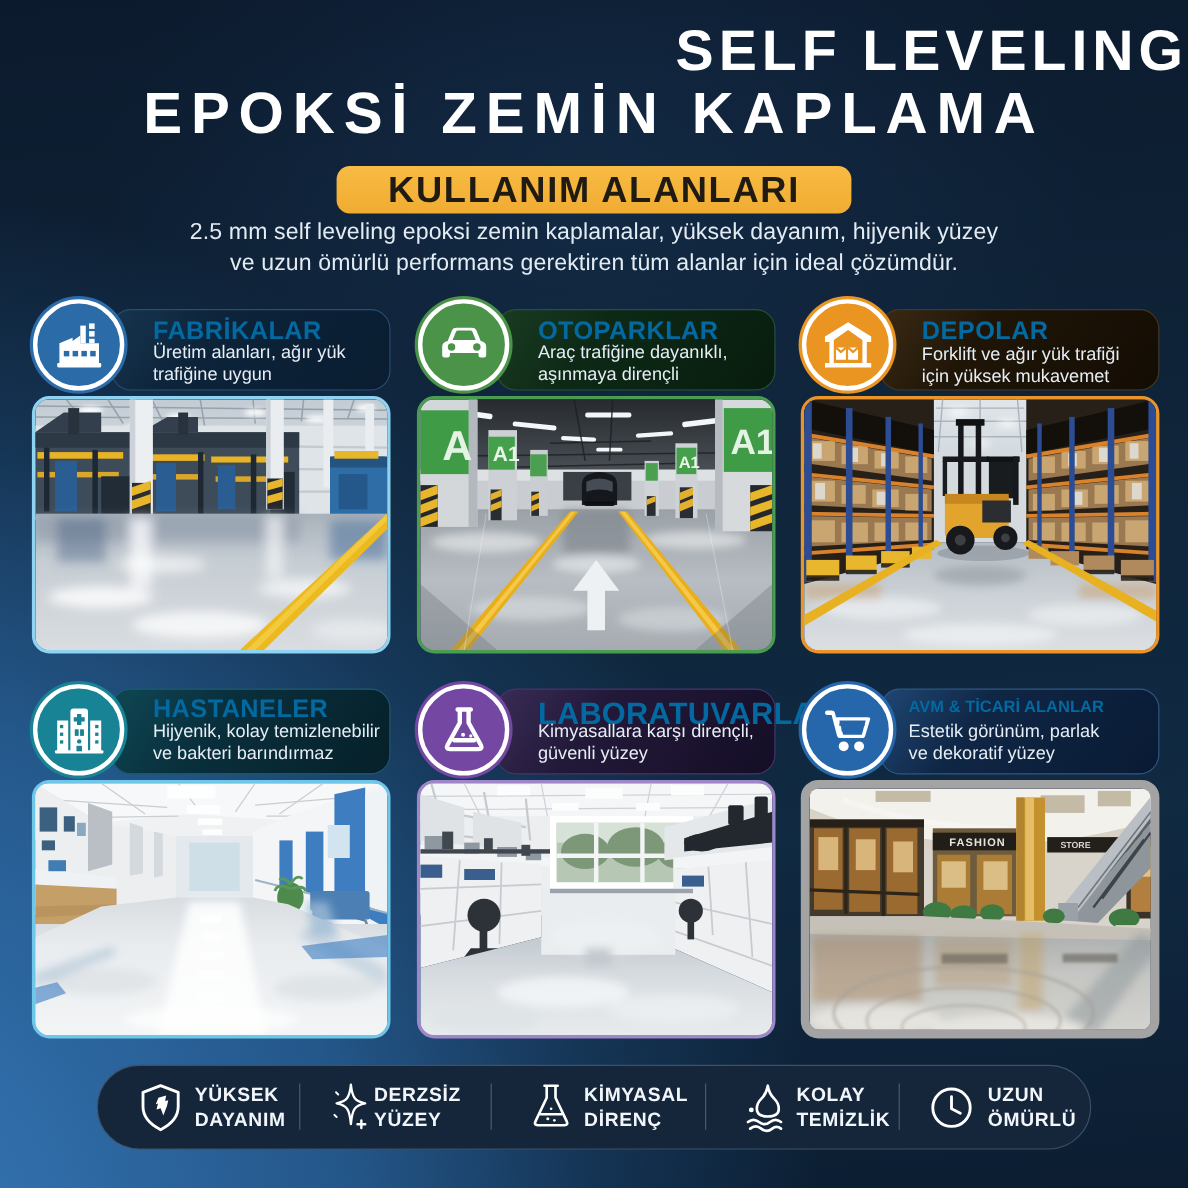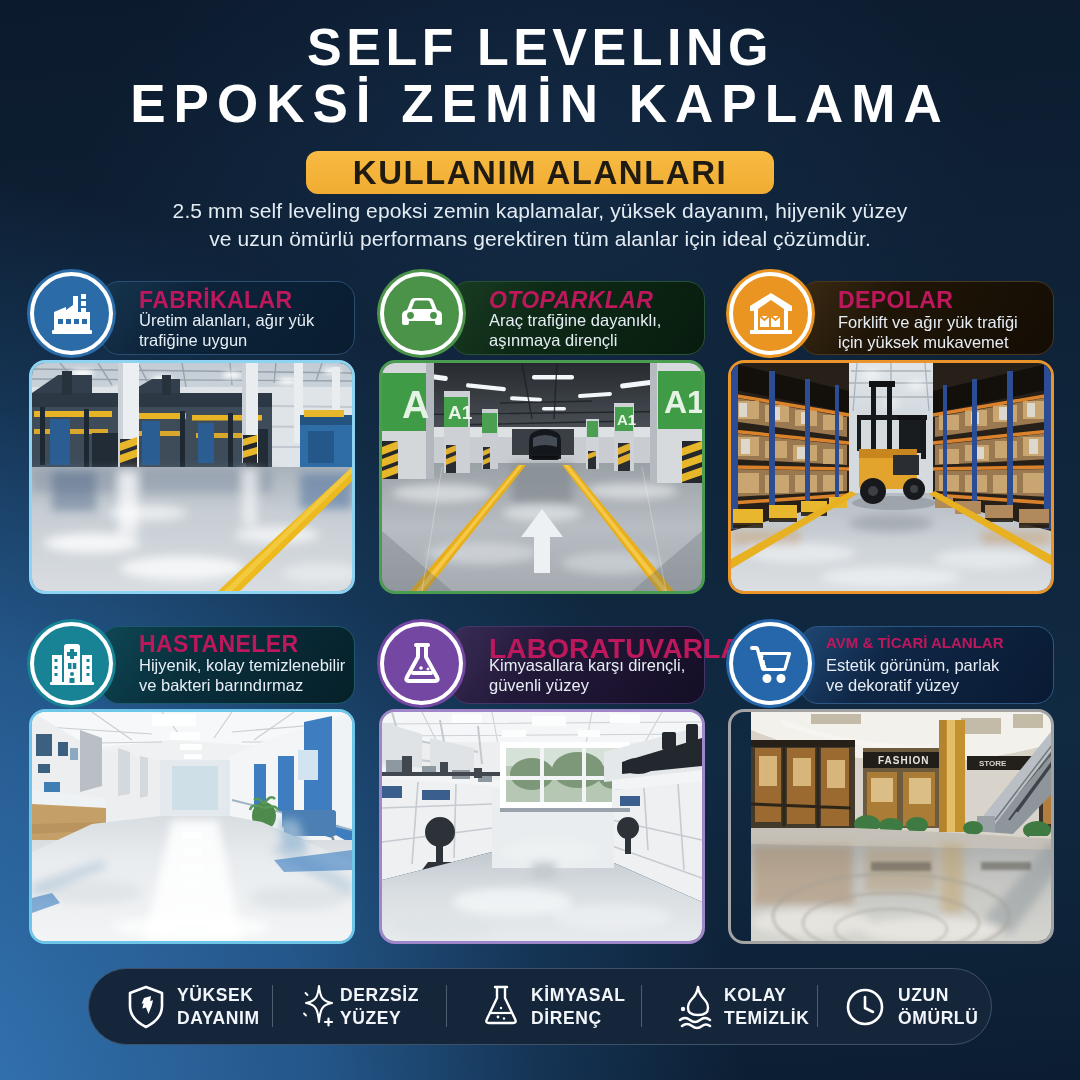--- a/index.html
+++ b/index.html
@@ -9,21 +9,21 @@
     font-family:"Liberation Sans", sans-serif;
     position:relative;
     background:
       radial-gradient(1100px 1250px at -12% 108%, rgba(58,128,196,.95) 0%, rgba(44,106,168,.72) 42%, rgba(32,82,132,.38) 62%, rgba(20,50,85,0) 80%),
       radial-gradient(700px 500px at 50% 16%, rgba(25,55,90,.45) 0%, rgba(15,35,60,0) 65%),
       linear-gradient(175deg, #0c1a2d 0%, #0f2439 40%, #102a42 70%, #0c1d31 100%);
   }
   .abs { position:absolute; }
   
   .title1 {
-    left:0; right:0; top:17px; text-align:center;
+    left:0; right:0; top:17px; text-align:right;
     font-size:52px; font-weight:bold; color:#ffffff; letter-spacing:4.5px;
   }
   .title2 {
     left:0; right:0; top:73px; text-align:center;
     font-size:53px; font-weight:bold; color:#ffffff; letter-spacing:8px;
   }
   .badge {
     left:306px; top:151px; width:468px; height:43px;
     background:linear-gradient(180deg,#f8bb43 0%, #f0ac32 100%);
     border-radius:12px; text-align:center;
@@ -36,21 +36,21 @@
   }
   
   .card { position:absolute; width:326px; }
   .band {
     position:absolute; left:72px; right:0; border-radius:18px;
   }
   .circle {
     position:absolute; width:83px; height:83px; border-radius:50%;
     border:4px solid #ffffff; display:flex; align-items:center; justify-content:center;
   }
-  .ctitle { position:absolute; left:110px; font-size:23px; font-weight:bold; color:#be185d; letter-spacing:.4px; white-space:nowrap; }
+  .ctitle { position:absolute; left:110px; font-size:23px; font-weight:bold; color:#0369a1; letter-spacing:.4px; white-space:nowrap; }
   .cdesc  { position:absolute; left:110px; font-size:16.5px; color:#e6edf4; line-height:19.5px; }
   .photo  { position:absolute; left:0; width:326px; border-radius:16px; overflow:hidden; }
   .photo svg { display:block; }
   
   .bottombar {
     left:88px; top:968px; width:904px; height:77px;
     background:linear-gradient(180deg,#18293e 0%, #13233695 100%), #142438;
     background:#15263b;
     border:1px solid #3d5168; border-radius:39px;
   }
@@ -193,21 +193,21 @@
       <polygon points="320,104 320,118 208,228 186,228" fill="#ecba1e"></polygon>
       <polygon points="320,104 320,110 200,228 192,228" fill="#f6d04a" opacity=".7"></polygon>
     </svg>
   </div>
 </div>
 
 <div class="card" style="left:379px; top:269px;">
 
   <div class="band" style="top:12px; height:74px; background:linear-gradient(125deg,#1a3c22 0%, #0d2916 35%, #081c0e 100%); border:1px solid #295234;"></div>
 
-  <div class="ctitle" style="top:18px;font-style:italic;">OTOPARKLAR</div>
+  <div class="ctitle" style="top:18px;">OTOPARKLAR</div>
 
   <div class="cdesc" style="top:42px;">Araç trafiğine dayanıklı,<br>aşınmaya dirençli</div>
 
   <div class="circle" style="left:1px; top:3px; background:#4a9349; box-shadow:0 0 0 3px #4a9349;">
     <svg width="50" height="50" viewBox="0 0 50 50" fill="#ffffff">
       <path d="M10 21 L14 11 Q15 9 18 9 L32 9 Q35 9 36 11 L40 21 Q45 22 45 26 L45 34 Q45 36 43 36 L40 36 Q38 36 38 34 L38 32 L12 32 L12 34 Q12 36 10 36 L7 36 Q5 36 5 34 L5 26 Q5 22 10 21 Z M14.5 20 L35.5 20 L32.5 12.5 Q32 11.5 30.5 11.5 L19.5 11.5 Q18 11.5 17.5 12.5 Z"></path>
       <circle cx="13.5" cy="26.5" r="3.4" fill="#4a9349"></circle>
       <circle cx="36.5" cy="26.5" r="3.4" fill="#4a9349"></circle>
     </svg>
   </div>
@@ -782,21 +782,21 @@
   <div class="circle" style="left:1px; top:3px; background:#2667ab; box-shadow:0 0 0 3px #2667ab;">
     <svg width="50" height="50" viewBox="0 0 50 50" fill="#ffffff">
       <path d="M6 7 Q4 7 4 9 Q4 11 6 11 L10 11 L15 30 Q15.5 32 18 32 L38 32 Q40 32 40.5 30 L45 15 Q45.5 13 43 13 L14 13 L13 9 Q12.5 7 10 7 Z M17 16 L41 16 L37.5 29 L20.5 29 Z" fill-rule="evenodd"></path>
       <rect x="17" y="18" width="23" height="3" fill="#2667ab" opacity=".9"></rect>
       <rect x="19" y="23" width="18" height="3" fill="#2667ab" opacity=".9"></rect>
       <circle cx="21" cy="39.5" r="4.5"></circle>
       <circle cx="35" cy="39.5" r="4.5"></circle>
     </svg>
   </div>
 
-  <div class="photo" style="top:90px; height:235px; border:3px solid #a3a3a3;padding-left:20px;">
+  <div class="photo" style="top:90px; height:235px; border:8px solid #a3a3a3;">
     <svg width="320" height="229" viewBox="0 0 320 229" preserveAspectRatio="none">
       <defs>
         <linearGradient id="mfloor" x1="0" y1="0" x2="0" y2="1">
             <stop offset="0" stop-color="#aaadad"></stop>
             <stop offset=".4" stop-color="#c5c6c3"></stop>
             <stop offset="1" stop-color="#d5d5d0"></stop>
           </linearGradient>
         <filter id="mb5" x="-40%" y="-40%" width="180%" height="180%">
             <feGaussianBlur stdDeviation="4"></feGaussianBlur>
           </filter>

